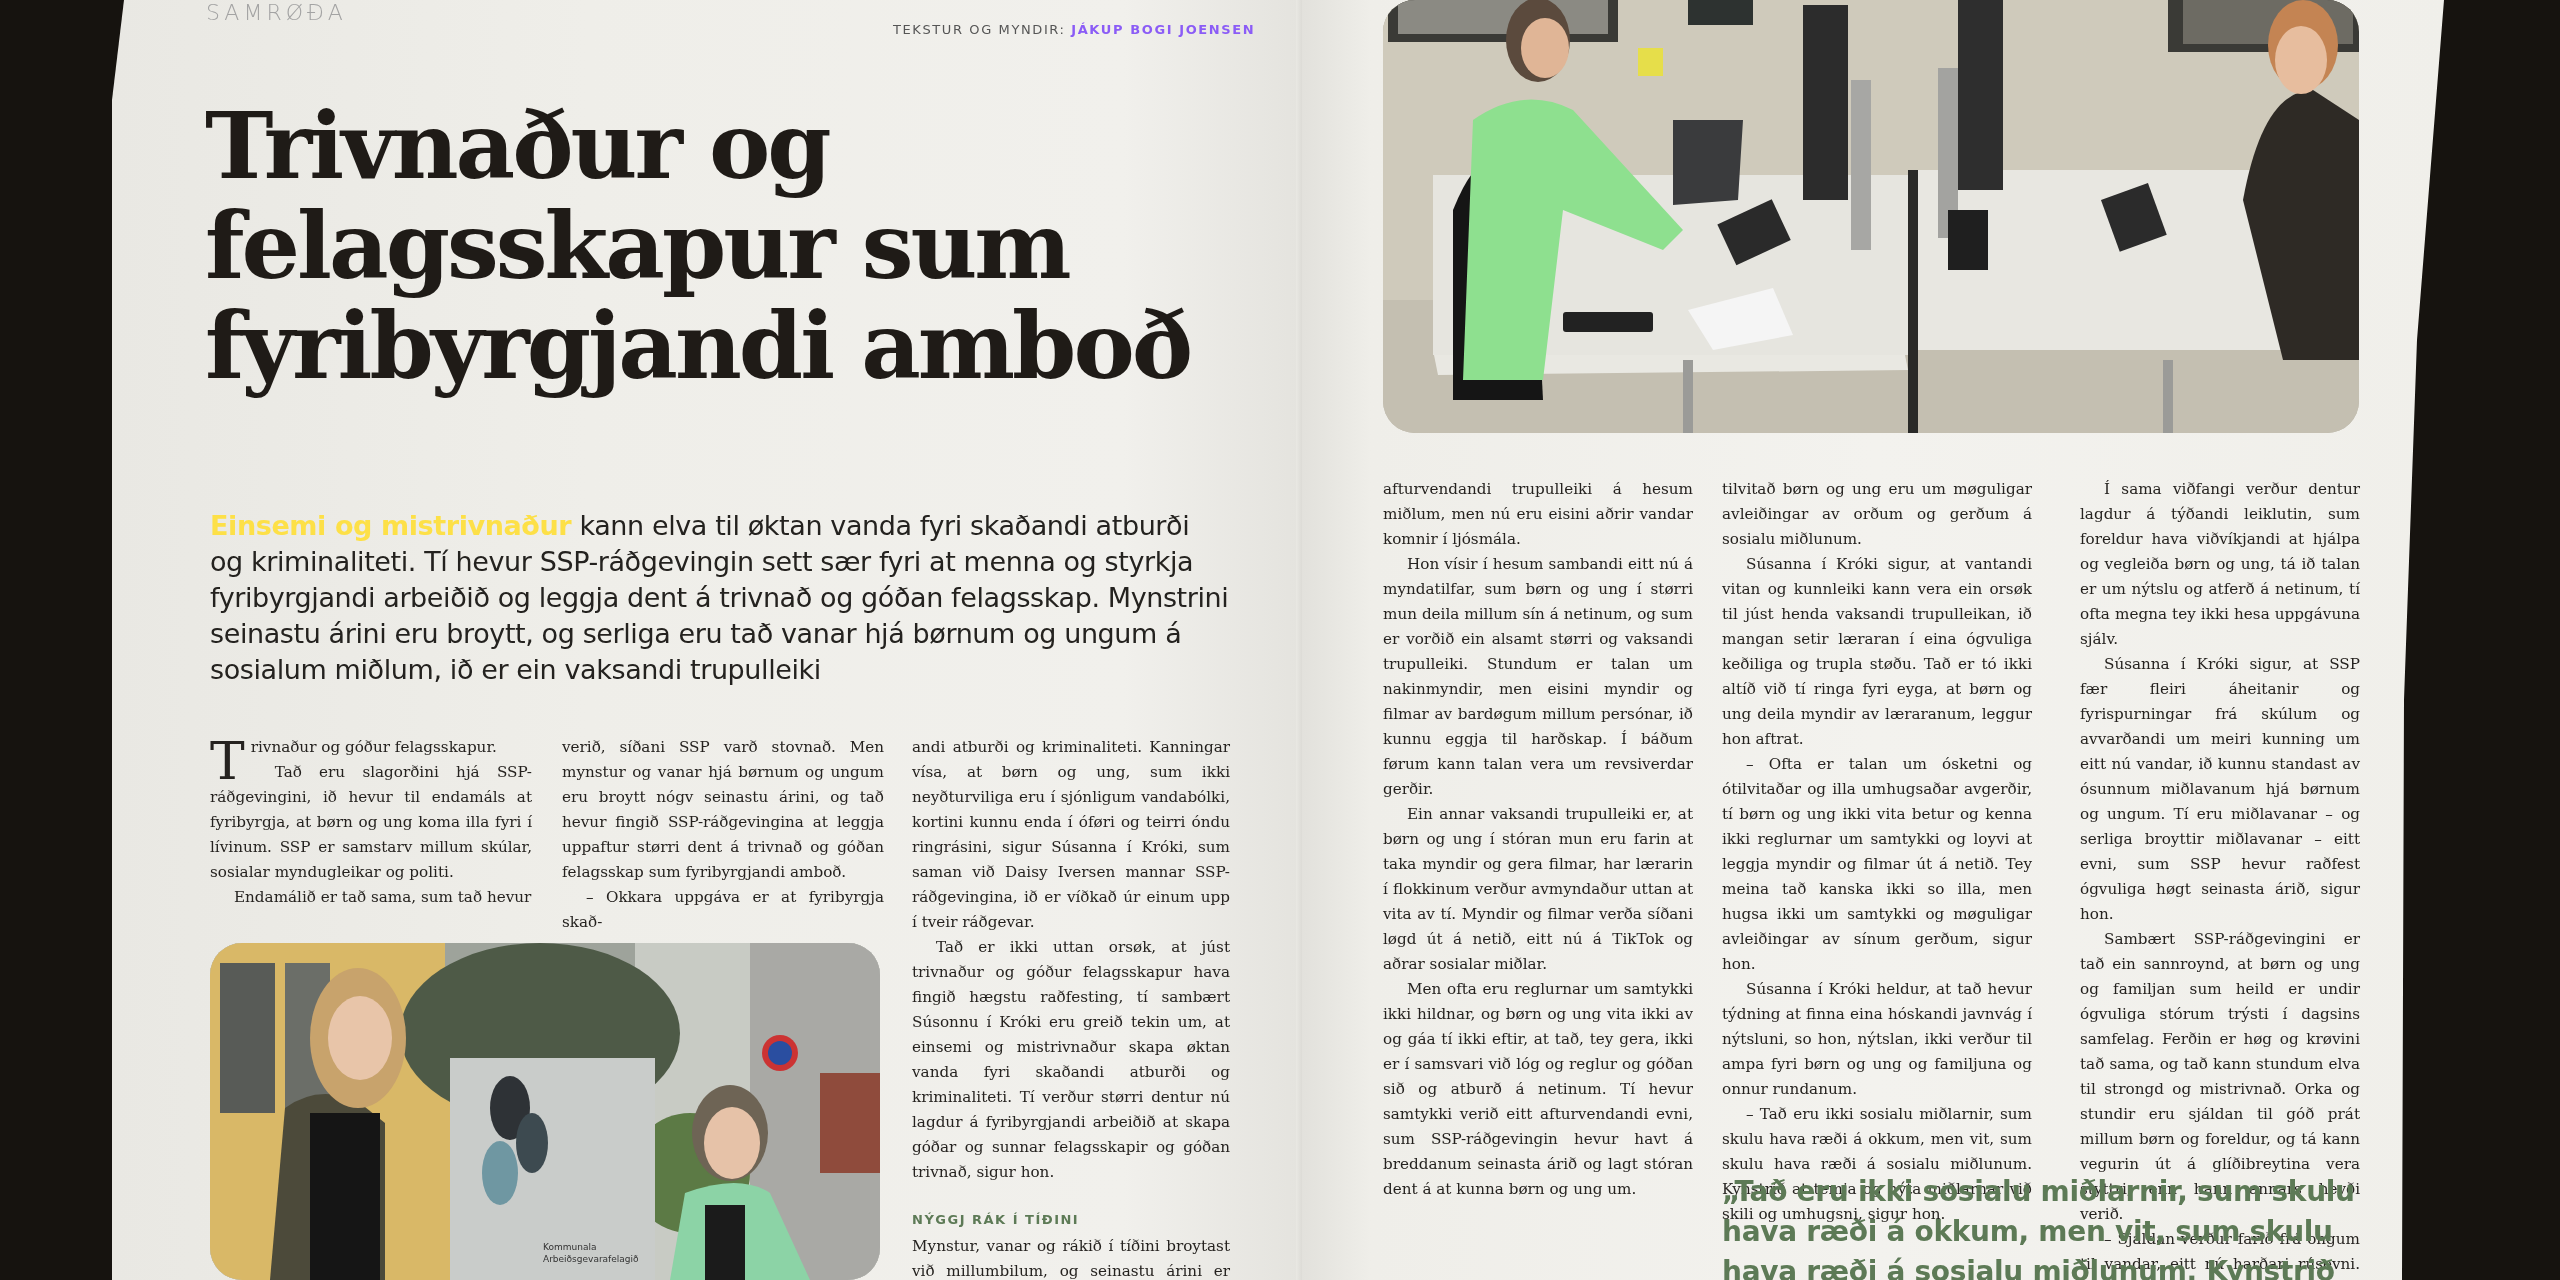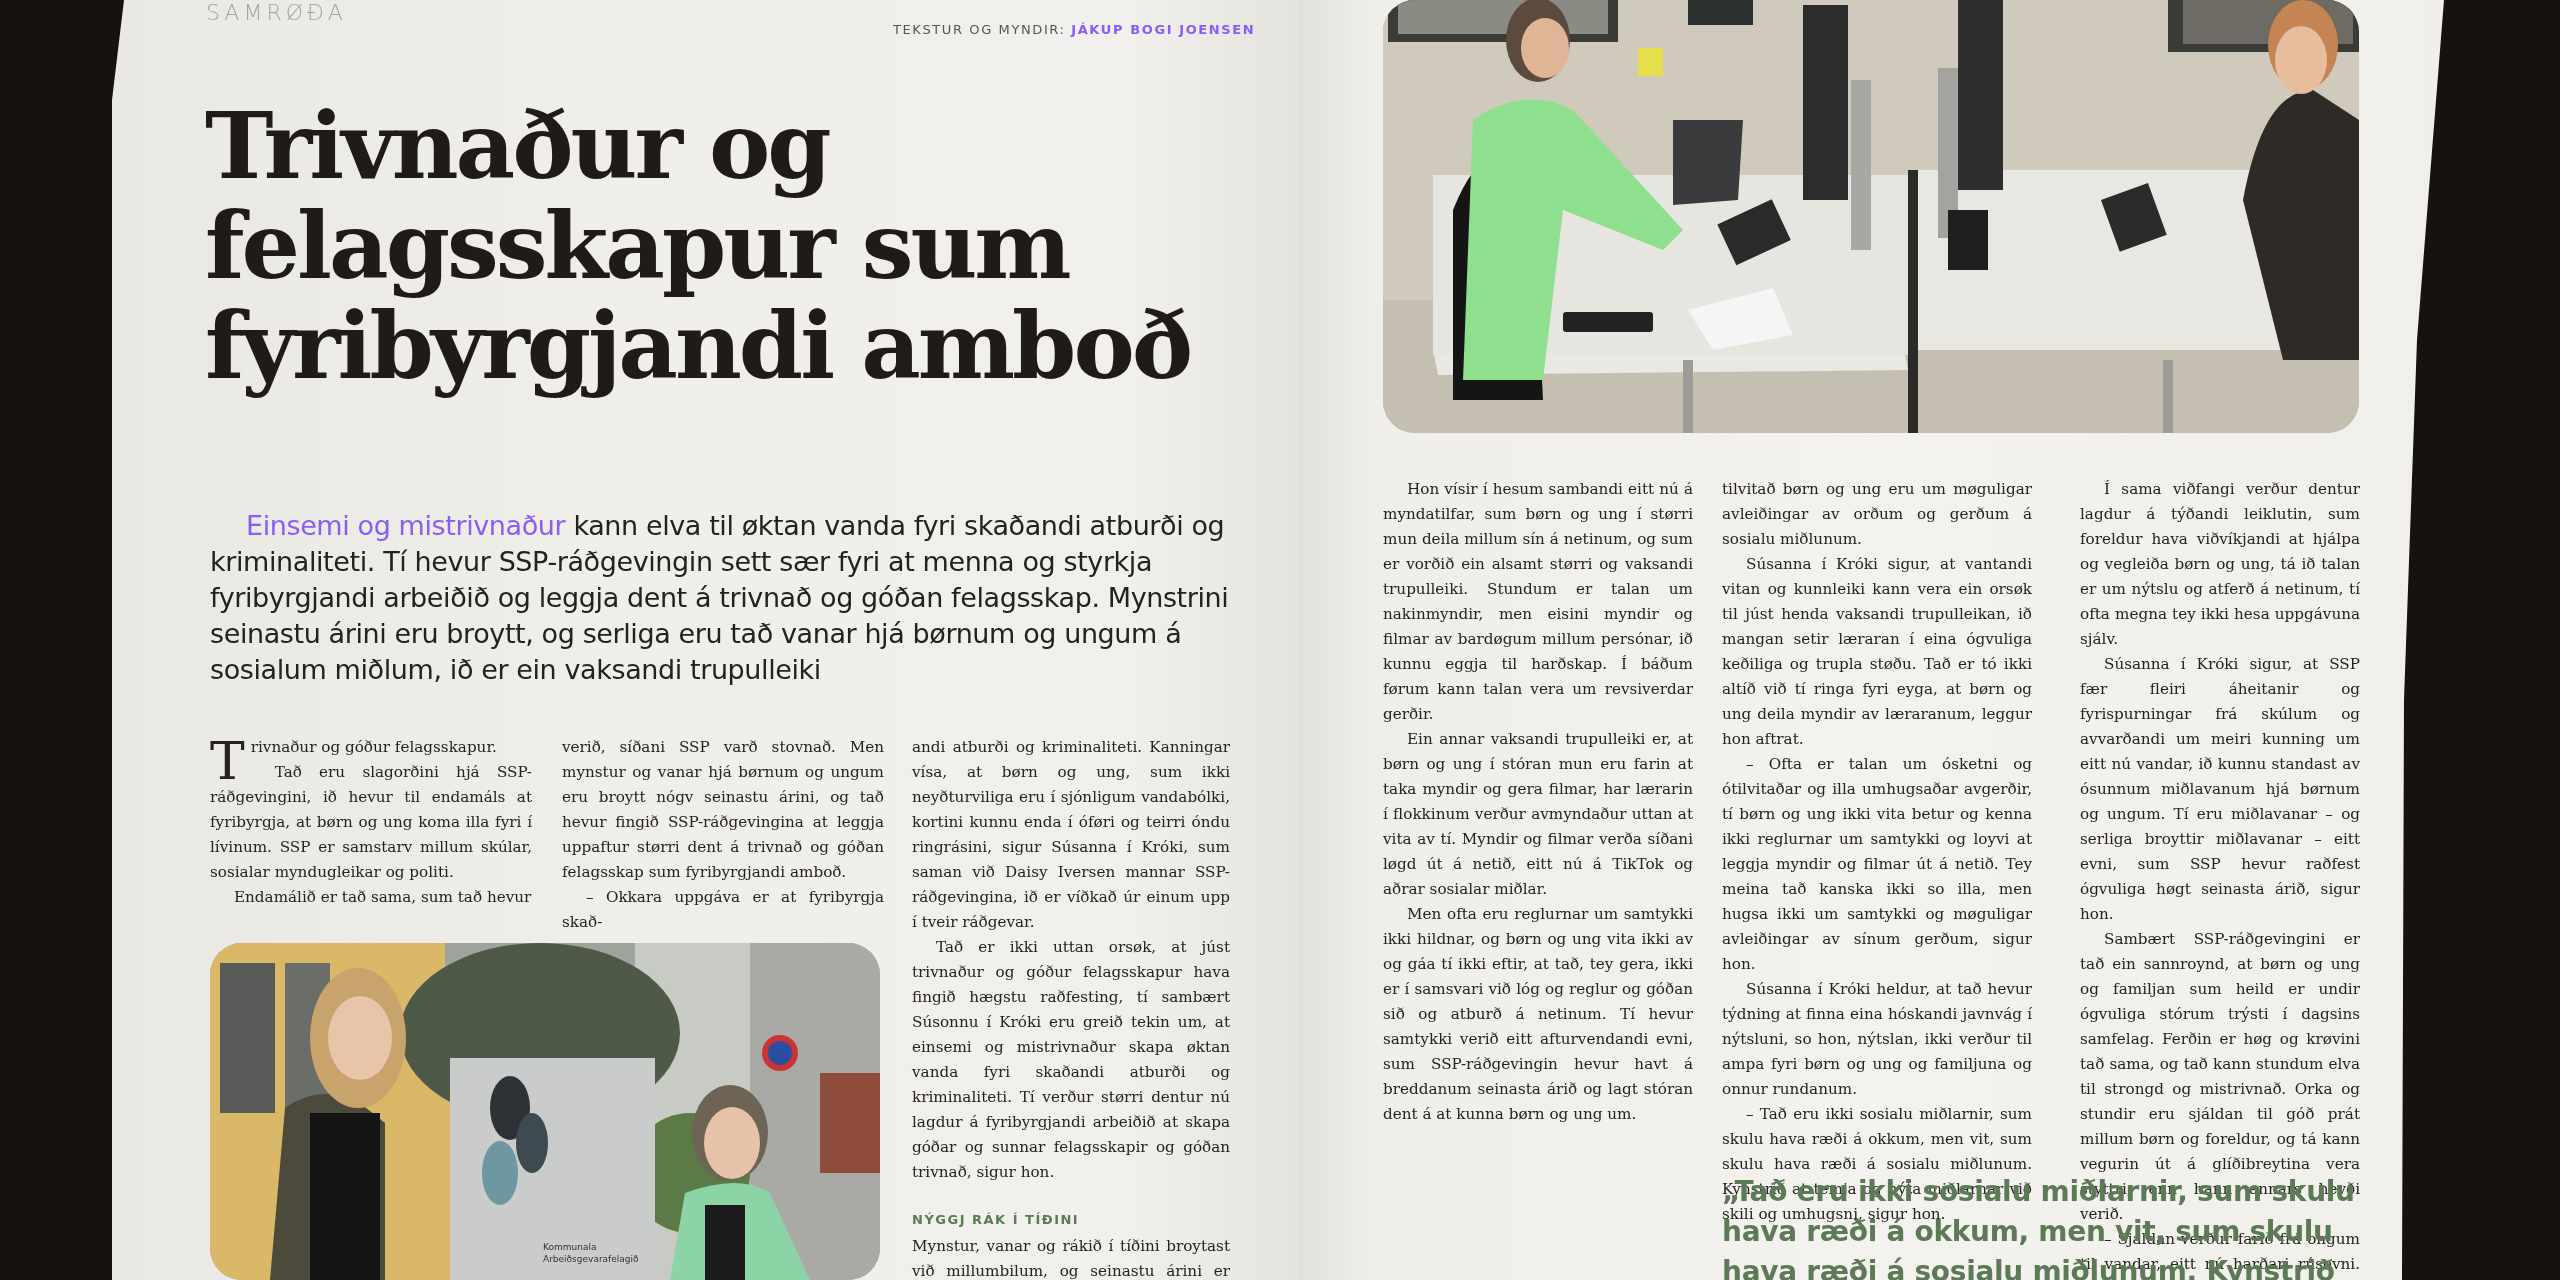--- a/index.html
+++ b/index.html
@@ -39,21 +39,21 @@
     position: absolute; left: 205px; top: 96px; width: 1080px;
     font-family: "DejaVu Serif", serif; font-weight: 700; font-size: 92px;
     line-height: 100px; letter-spacing: -3px; color: #1f1b17;
   }
 
   .lead {
     position: absolute; left: 210px; top: 508px; width: 1020px;
     font-family: "DejaVu Sans", sans-serif; font-size: 27px; line-height: 36px;
     color: #24221f; letter-spacing: -0.4px;
   }
-  .lead .accent { color: #8b5cf6; font-weight: 400; margin-left: 36px; }
+  .lead .accent { color: #fde047; font-weight: 700; }
 
   .col {
     position: absolute; font-family: "DejaVu Serif", serif; font-size: 15.2px;
     line-height: 25px; color: #25221f; text-align: justify;
   }
   .col p { text-indent: 24px; }
   .col p.noindent { text-indent: 0; }
   .dropcap {
     float: left; font-size: 52px; line-height: 44px; margin: 4px 6px 0 0; font-weight: 400;
   }
@@ -177,20 +177,21 @@
     <ellipse cx="162" cy="48" rx="24" ry="30" fill="#e0b596"></ellipse>
     <path d="M900 360 L860 200 Q880 90 930 90 L976 120 L976 360 Z" fill="#2e2a25"></path>
     <ellipse cx="920" cy="45" rx="35" ry="45" fill="#c48453"></ellipse>
     <ellipse cx="918" cy="60" rx="26" ry="34" fill="#e7bd9e"></ellipse>
     <rect x="300" y="360" width="10" height="73" fill="#9b9b98"></rect>
     <rect x="780" y="360" width="10" height="73" fill="#9b9b98"></rect>
   </svg>
 </div>
 
 <div class="col" style="left:1383px; top:477px; width:310px;">
+  <p class="noindent">afturvendandi trupulleiki á hesum miðlum, men nú eru eisini aðrir vandar komnir í ljósmála.</p>
   <p>Hon vísir í hesum sambandi eitt nú á myndatilfar, sum børn og ung í størri mun deila millum sín á netinum, og sum er vorðið ein alsamt størri og vaksandi trupulleiki. Stundum er talan um nakinmyndir, men eisini myndir og filmar av bardøgum millum persónar, ið kunnu eggja til harðskap. Í báðum førum kann talan vera um revsiverdar gerðir.</p>
   <p>Ein annar vaksandi trupulleiki er, at børn og ung í stóran mun eru farin at taka myndir og gera filmar, har lærarin í flokkinum verður avmyndaður uttan at vita av tí. Myndir og filmar verða síðani løgd út á netið, eitt nú á TikTok og aðrar sosialar miðlar.</p>
   <p>Men ofta eru reglurnar um samtykki ikki hildnar, og børn og ung vita ikki av og gáa tí ikki eftir, at tað, tey gera, ikki er í samsvari við lóg og reglur og góðan sið og atburð á netinum. Tí hevur samtykki verið eitt afturvendandi evni, sum SSP-ráðgevingin hevur havt á breddanum seinasta árið og lagt stóran dent á at kunna børn og ung um.</p>
 
 </div>
 
 <div class="col" style="left:1722px; top:477px; width:310px;">
   <p class="noindent">tilvitað børn og ung eru um møguligar avleiðingar av orðum og gerðum á sosialu miðlunum.</p>
   <p>Súsanna í Króki sigur, at vantandi vitan og kunnleiki kann vera ein orsøk til júst henda vaksandi trupulleikan, ið mangan setir læraran í eina ógvuliga keðiliga og trupla støðu. Tað er tó ikki altíð við tí ringa fyri eyga, at børn og ung deila myndir av læraranum, leggur hon aftrat.</p>
   <p>– Ofta er talan um ósketni og ótilvitaðar og illa umhugsaðar avgerðir, tí børn og ung ikki vita betur og kenna ikki reglurnar um samtykki og loyvi at leggja myndir og filmar út á netið. Tey meina tað kanska ikki so illa, men hugsa ikki um samtykki og møguligar avleiðingar av sínum gerðum, sigur hon.</p>

